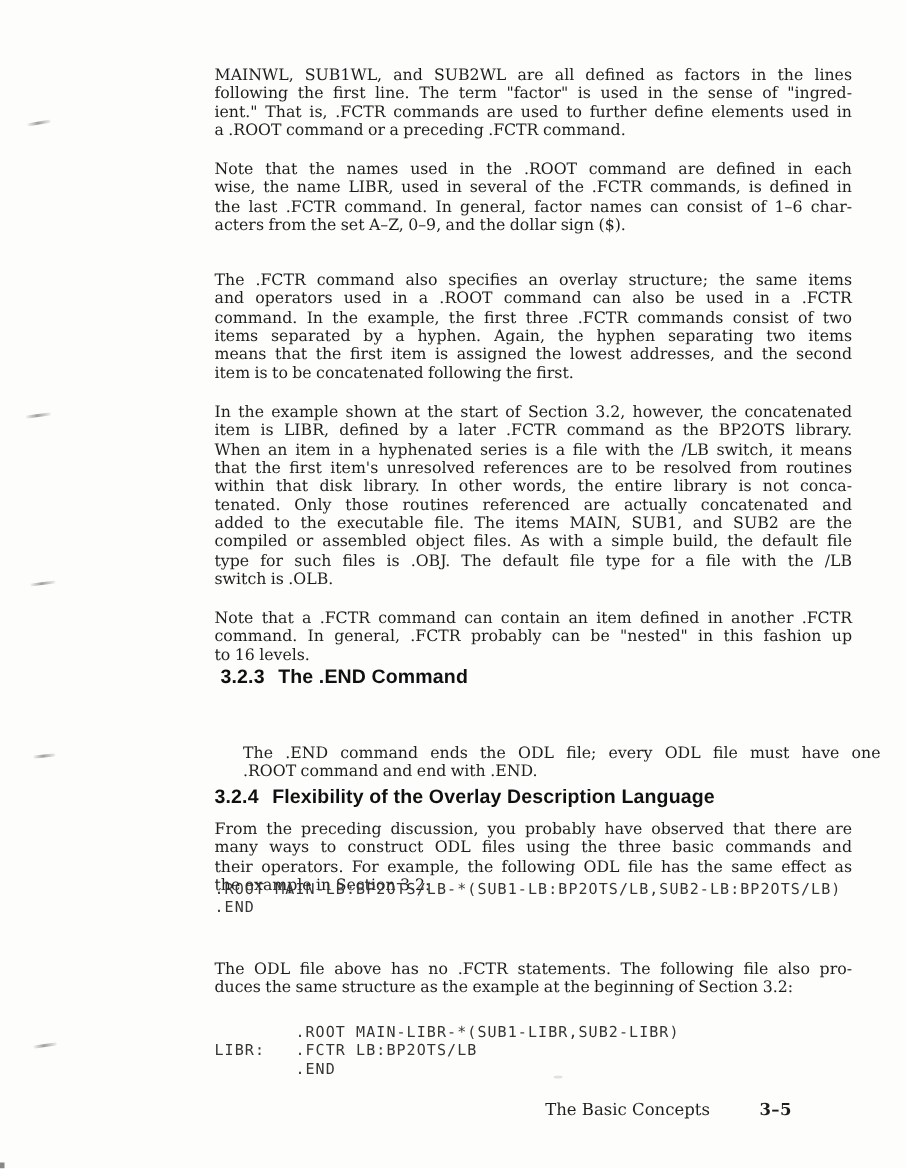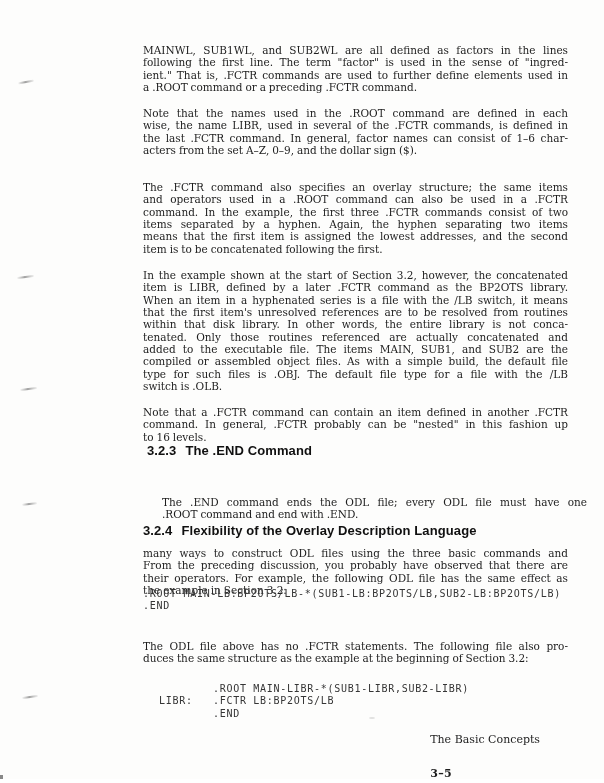--- a/index.html
+++ b/index.html
@@ -54,21 +54,20 @@
   .footer {
     position: absolute;
     top: 733px;
     right: 76px;
     font-size: 11px;
     line-height: 13px;
     display: flex;
     align-items: baseline;
     gap: 21px;
     color: #1d1d1d;
-    flex-direction: column;
   }
   .footer .pagenum { font-weight: bold; letter-spacing: 0.3px; margin-left: 12px; }
   .mark {
     position: absolute;
     height: 2px;
     border-radius: 2px;
     background: linear-gradient(90deg, rgba(140,140,140,0.05), rgba(120,120,120,0.7) 45%, rgba(150,150,150,0.12));
   }
   .speck { position: absolute; background: rgba(60,60,60,0.14); border-radius: 50%; }
   .corner-speck { position: absolute; left: 0; top: 775px; width: 3px; height: 5px; background: rgba(40,40,40,0.55); }
@@ -131,33 +130,33 @@
   <div class="block para" style="top:496px;margin-left:19px;">
       <div class="line">The .END command ends the ODL file; every ODL file must have one</div>
       <div class="line last">.ROOT command and end with .END.</div>
     </div>
 
   <h3 class="block heading" style="top:524px; margin:0;">
     <span class="num">3.2.4</span><span>Flexibility of the Overlay Description Language</span>
   </h3>
 
   <div class="block para" style="top:547px;">
+      <div class="line">From the preceding discussion, you probably have observed that there are</div>
       <div class="line">many ways to construct ODL files using the three basic commands and</div>
-      <div class="line">From the preceding discussion, you probably have observed that there are</div>
       <div class="line">their operators. For example, the following ODL file has the same effect as</div>
       <div class="line last">the example in Section 3.2:</div>
     </div>
 
   <pre class="block code" style="top:588px;"><div class="line">.ROOT MAIN-LB:BP2OTS/LB-*(SUB1-LB:BP2OTS/LB,SUB2-LB:BP2OTS/LB)</div><div class="line last">.END</div></pre>
 
   <div class="block para" style="top:640px;">
       <div class="line">The ODL file above has no .FCTR statements. The following file also pro-</div>
       <div class="line last">duces the same structure as the example at the beginning of Section 3.2:</div>
     </div>
 
-  <pre class="block code" style="top:683px;margin-left:16px;"><div class="line">        .ROOT MAIN-LIBR-*(SUB1-LIBR,SUB2-LIBR)</div><div class="line">LIBR:   .FCTR LB:BP2OTS/LB</div><div class="line last">        .END</div></pre>
+  <pre class="block code" style="top:683px;"><div class="line">        .ROOT MAIN-LIBR-*(SUB1-LIBR,SUB2-LIBR)</div><div class="line">LIBR:   .FCTR LB:BP2OTS/LB</div><div class="line last">        .END</div></pre>
 
   <div class="footer">
     <span>The Basic Concepts</span>
     <span class="pagenum">3–5</span>
   </div>
 
 </div>
 
 </body></html>

